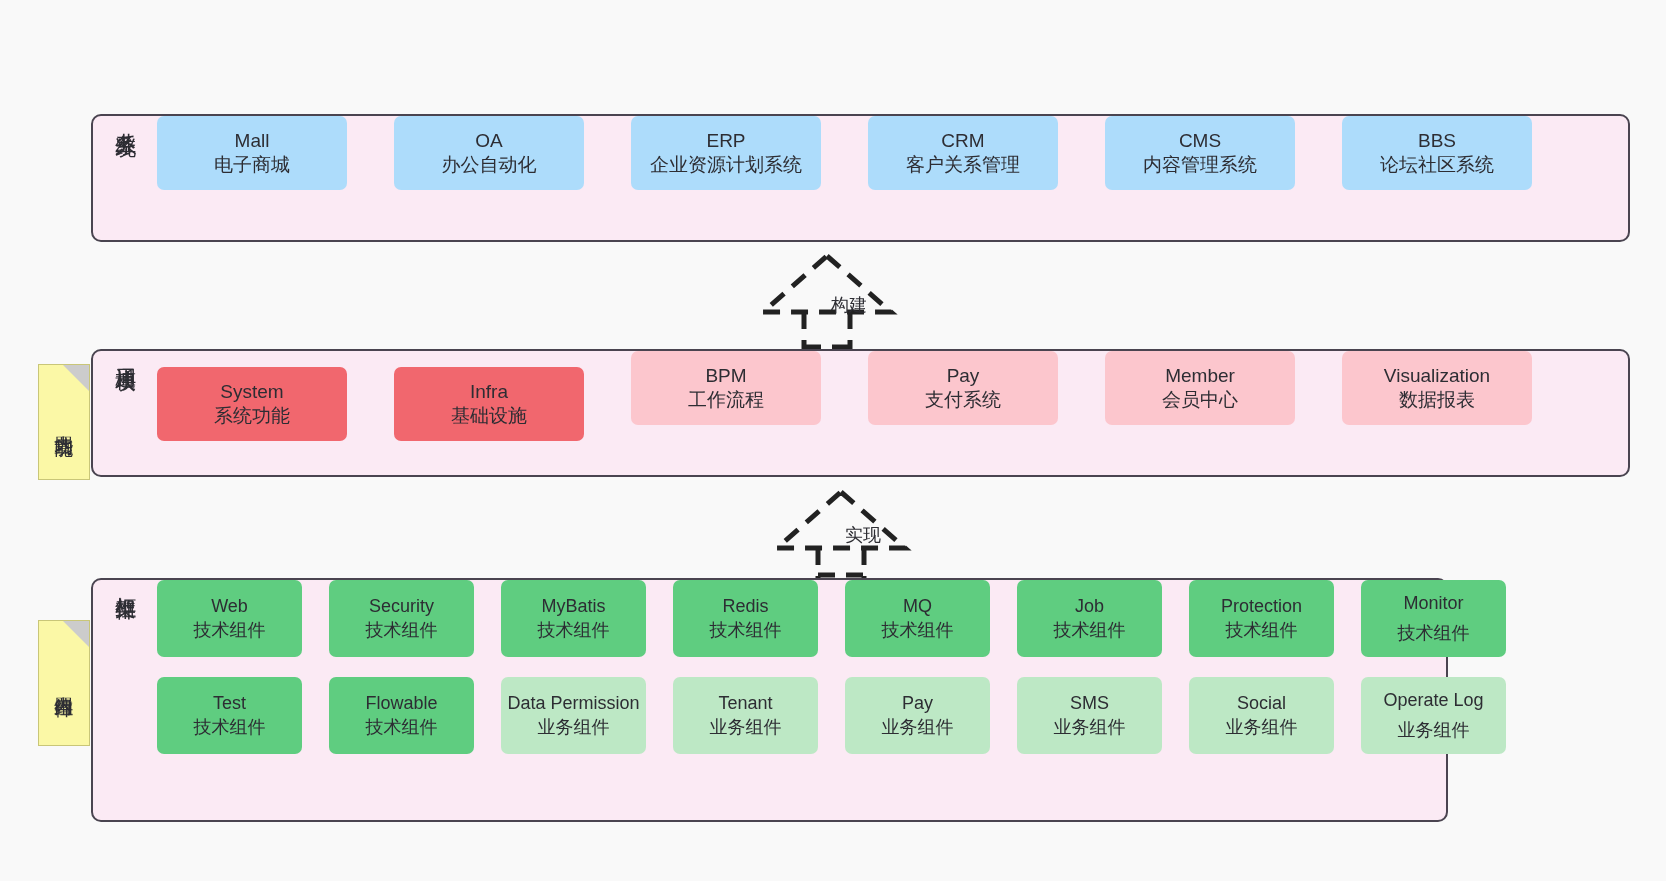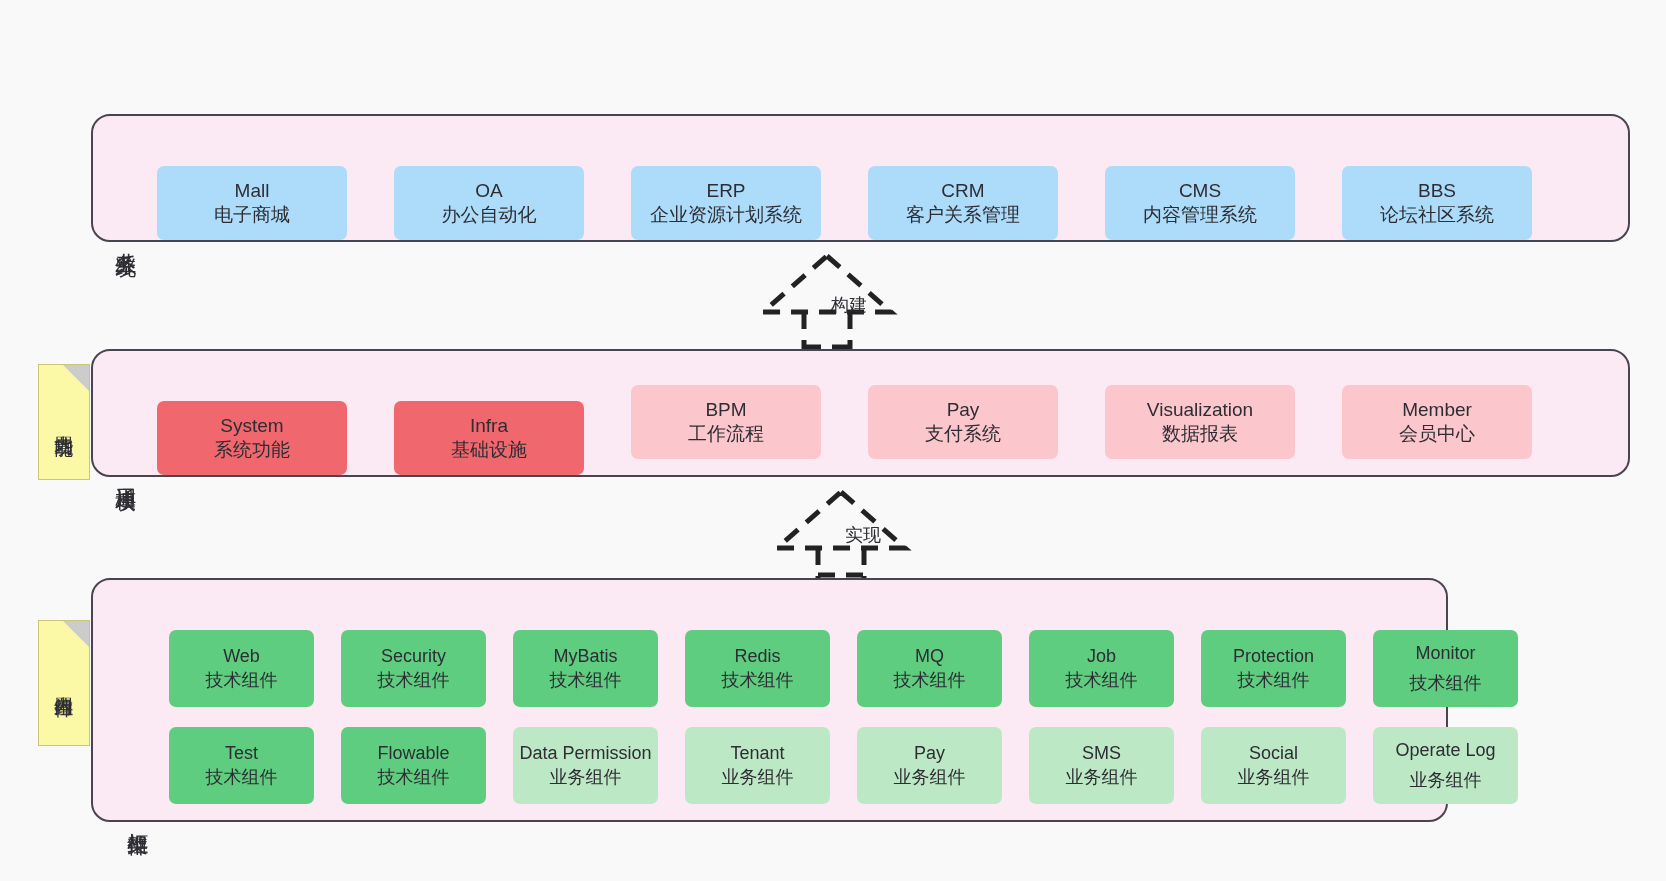--- a/index.html
+++ b/index.html
@@ -14,24 +14,24 @@
     overflow: hidden;
     font-family: "Liberation Sans", "DejaVu Sans", sans-serif;
     color: #2d2d33;
   }
 
   
   .layer {
     position: absolute;
     background: #fbeaf4;
     border: 2px solid #4a4450;
-    border-radius: 19px;
+    border-radius: 10px;
     box-sizing: border-box;
     display: flex;
-    align-items: flex-end;
+    align-items: flex-start;
   }
   .layer-title {
     flex: 0 0 auto;
     width: 44px;
     display: flex;
     align-items: center;
     justify-content: center;
     font-size: 21px;
     line-height: 1.12;
     letter-spacing: 1px;
@@ -89,21 +89,21 @@
   #layer-common {
     left: 91px;  top: 349px;  width: 1539px; height: 128px;
   }
   #layer-common .layer-title { margin-left: 10px; width: 46px; }
   #layer-common .layer-body { padding-left: 8px; }
   #layer-common .card { width: 190px; height: 74px; margin-right: 47px; }
   #layer-common .card:last-child { margin-right: 0; }
 
   
   #layer-framework {
-    left: 91px;  top: 578px;  width: 1357px; height: 244px; padding-left: 12px;
+    left: 91px;  top: 578px;  width: 1357px; height: 244px;
   }
   #layer-framework .layer-title { margin-left: 10px; width: 46px; }
   #layer-framework .layer-body { padding-left: 8px; justify-content: center; }
   #layer-framework .row { margin-bottom: 20px; }
   #layer-framework .row:last-child { margin-bottom: 16px; }
   #layer-framework .card { width: 145px; height: 77px; margin-right: 27px; font-size: 18px; }
   #layer-framework .card:last-child { margin-right: 0; gap: 6px; }
 
   
   .note {
@@ -212,26 +212,26 @@
       </div>
       <div class="card c-pink">
         <span class="c-title">BPM</span>
         <span class="c-sub">工作流程</span>
       </div>
       <div class="card c-pink">
         <span class="c-title">Pay</span>
         <span class="c-sub">支付系统</span>
       </div>
       <div class="card c-pink">
+        <span class="c-title">Member</span>
+        <span class="c-sub">会员中心</span>
+      </div>
+      <div class="card c-pink">
         <span class="c-title">Visualization</span>
         <span class="c-sub">数据报表</span>
-      </div>
-      <div class="card c-pink">
-        <span class="c-title">Member</span>
-        <span class="c-sub">会员中心</span>
       </div>
     </div>
   </div>
 </div>
 
 <svg class="uml-arrow" id="arrow-implement" width="150" height="92" viewBox="0 0 150 92">
   <path d="M 75 6 L 139 62 L 11 62 Z" fill="#f9f9f9" stroke="#222222" stroke-width="5" stroke-dasharray="17 11" stroke-linecap="butt" stroke-linejoin="miter"></path>
   <path d="M 52 62 L 52 92" fill="none" stroke="#222222" stroke-width="5" stroke-dasharray="17 11"></path>
   <path d="M 98 62 L 98 92" fill="none" stroke="#222222" stroke-width="5" stroke-dasharray="17 11"></path>
   <path d="M 52 89 L 98 89" fill="none" stroke="#222222" stroke-width="5" stroke-dasharray="17 11"></path>

